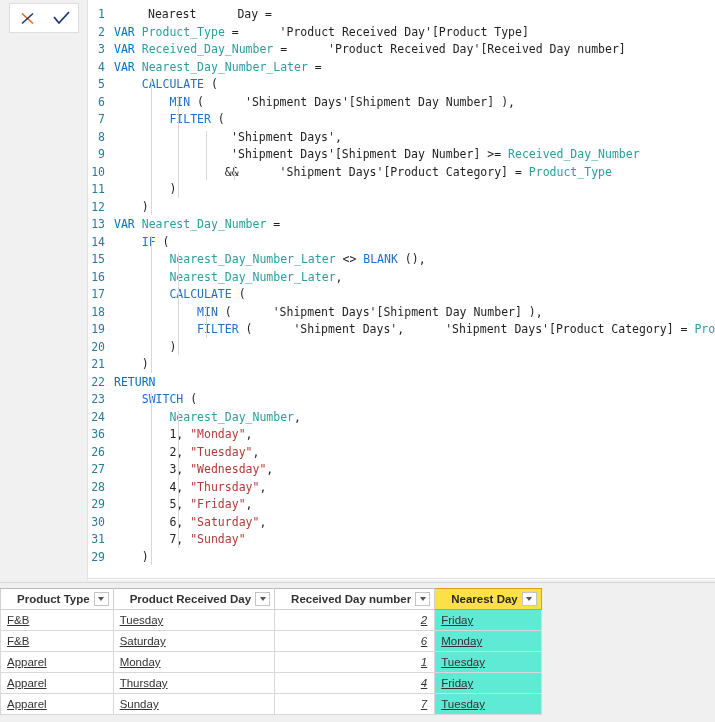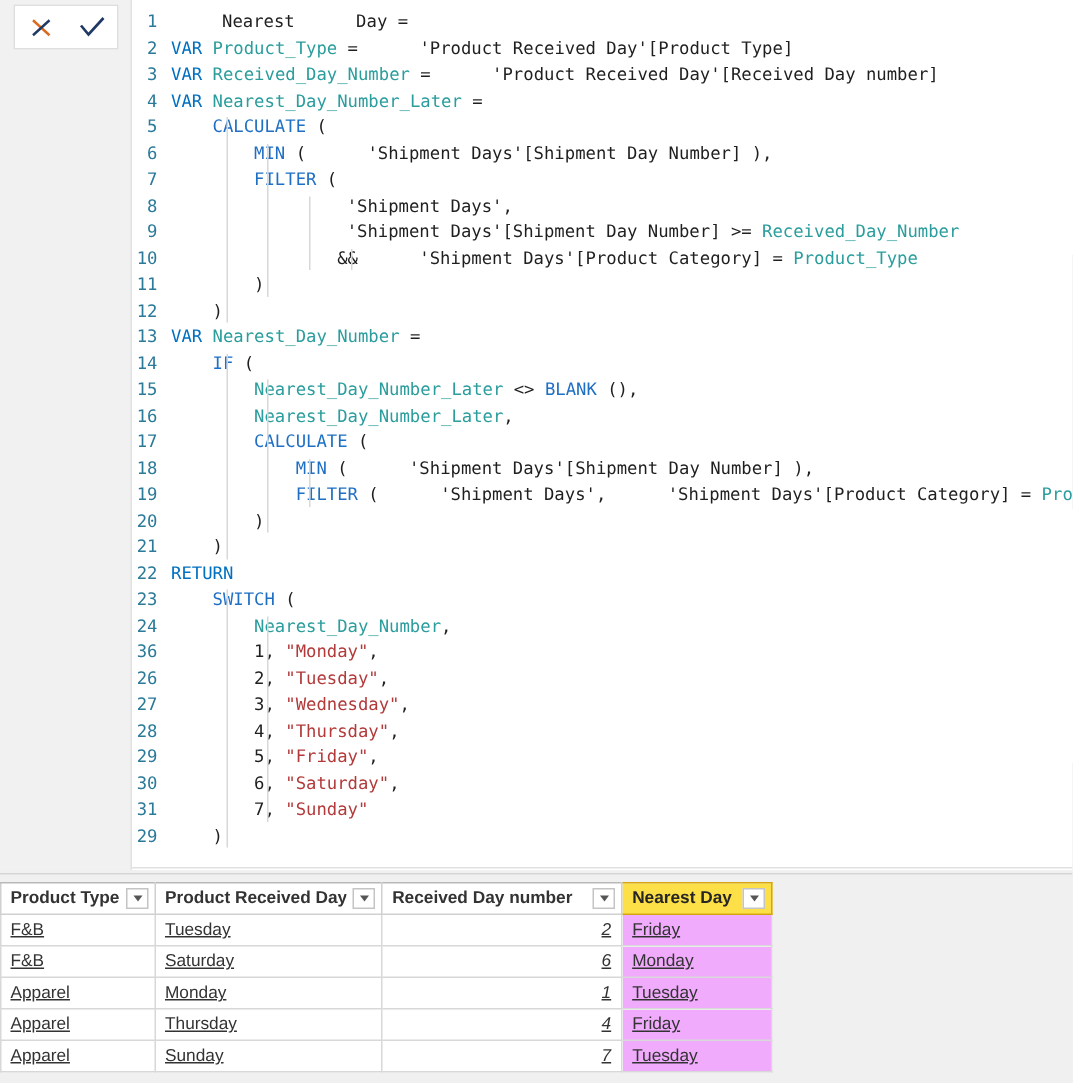--- a/index.html
+++ b/index.html
@@ -106,21 +106,21 @@
     font-size: 11.5px;
   }
   table.preview th {
     background: #FFFFFF;
     border: 1px solid #D0D0D0;
     border-top: 1px solid #B9B9B9;
     color: #333333;
     font-weight: bold;
     font-size: 11.5px;
     height: 21px;
-    padding: 0 4px 0 6px;
+    padding: 0 4px 0 16px;
     text-align: left;
     vertical-align: middle;
     white-space: nowrap;
     margin-left: 12px;
   }
   table.preview th.sel {
     background: #fde047;
     color: #262626;
     border-color: #D4A50F;
   }
@@ -144,21 +144,21 @@
     height: 21px;
     padding: 0 6px;
     color: #333333;
     vertical-align: middle;
     background: #FFFFFF;
     white-space: nowrap;
     overflow: hidden;
     text-decoration: underline;
   }
   table.preview td.numcell { text-align: right; font-style: italic; padding-right: 7px; }
-  table.preview td.selcell { background: #f0abfc; }
+  table.preview td.selcell { background: #5eead4; }
 
   .col1 { width: 103px; }
   .col2 { width: 112px; }
   .col3 { width: 160px; }
   .col4 { width: 100px; }
 </style>
 </head>
 <body>
 
 <div id="app">

